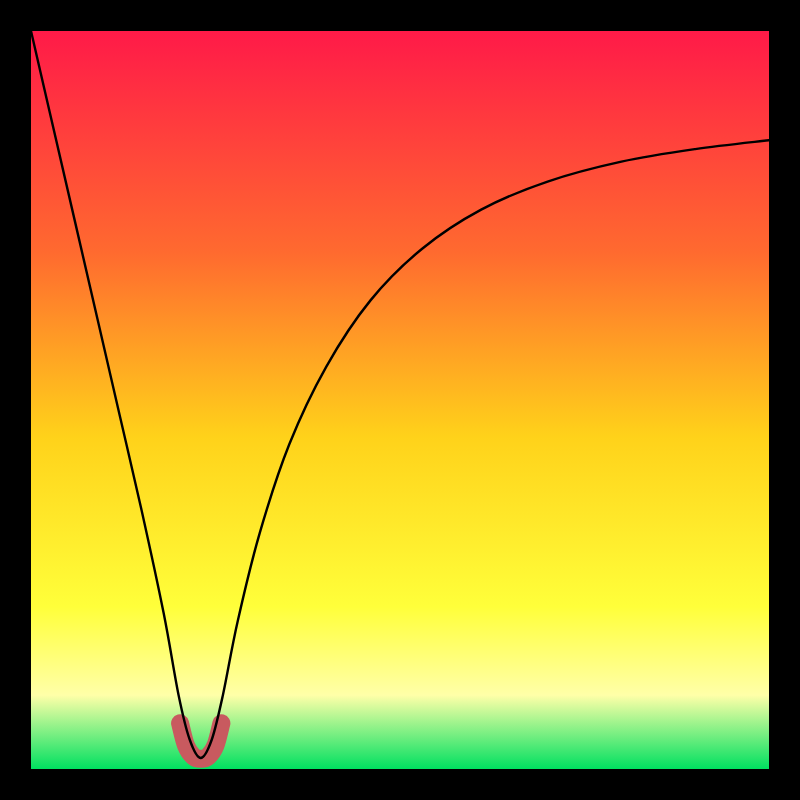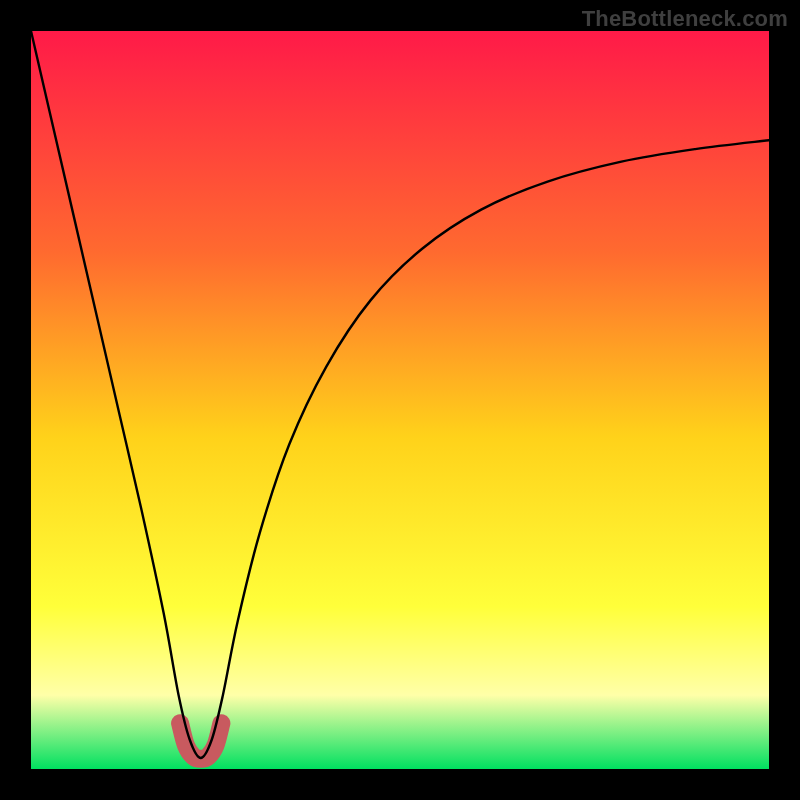--- a/index.html
+++ b/index.html
@@ -55,14 +55,13 @@
       </defs>
 
       <rect x="0" y="0" width="738" height="738" fill="url(#bg-grad)"></rect>
 
       <path id="highlight-path" d="M 149.08 692.24 C 150.06 695.93 152.77 708.85 154.98 714.38 C 157.19 719.92 159.90 723.24 162.36 725.45 C 164.82 727.67 167.28 727.67 169.74 727.67 C 172.20 727.67 174.66 727.67 177.12 725.45 C 179.58 723.24 182.29 719.92 184.50 714.38 C 186.71 708.85 189.42 695.93 190.40 692.24" fill="none" stroke-linecap="round" stroke-linejoin="round" stroke-width="18" stroke="#c85a5f"></path>
 
       <path id="curve-path" d="M 0.00 0.00 C 3.69 15.99 14.76 63.96 22.14 95.94 C 29.52 127.92 36.90 159.90 44.28 191.88 C 51.66 223.86 59.04 255.84 66.42 287.82 C 73.80 319.80 81.18 351.78 88.56 383.76 C 95.94 415.74 103.32 446.49 110.70 479.70 C 118.08 512.91 126.69 552.27 132.84 583.02 C 138.99 613.77 143.29 643.29 147.60 664.20 C 151.91 685.11 154.98 698.03 158.67 708.48 C 162.36 718.93 166.05 726.93 169.74 726.93 C 173.43 726.93 177.12 718.93 180.81 708.48 C 184.50 698.03 187.57 683.88 191.88 664.20 C 196.19 644.52 200.49 617.46 206.64 590.40 C 212.79 563.34 220.17 531.36 228.78 501.84 C 237.39 472.32 247.23 440.95 258.30 413.28 C 269.37 385.60 281.67 359.77 295.20 335.79 C 308.73 311.80 323.49 289.05 339.48 269.37 C 355.47 249.69 372.69 232.84 391.14 217.71 C 409.59 202.58 429.27 189.79 450.18 178.60 C 471.09 167.40 493.23 158.55 516.60 150.55 C 539.97 142.56 565.80 136.04 590.40 130.63 C 615.00 125.21 639.60 121.65 664.20 118.08 C 688.80 114.51 725.70 110.70 738.00 109.22" fill="none" stroke-linecap="round" stroke-width="2.4" stroke="#000000"></path>
     </svg>
   </div>
 
-  <div class="watermark">TheBottleneck.com</div>
 </div>
 
 </body></html>

